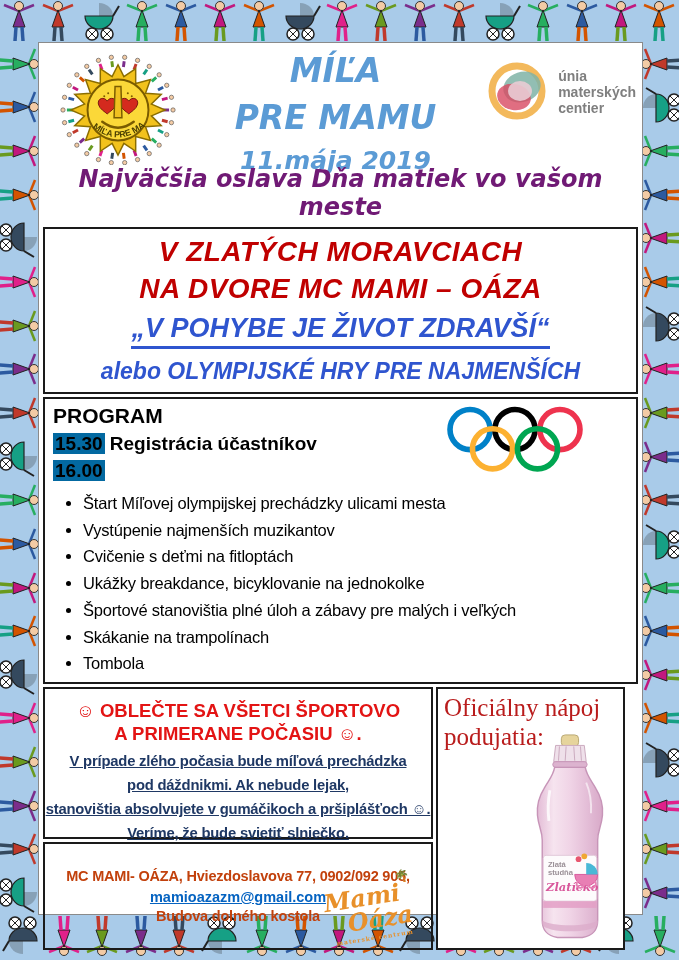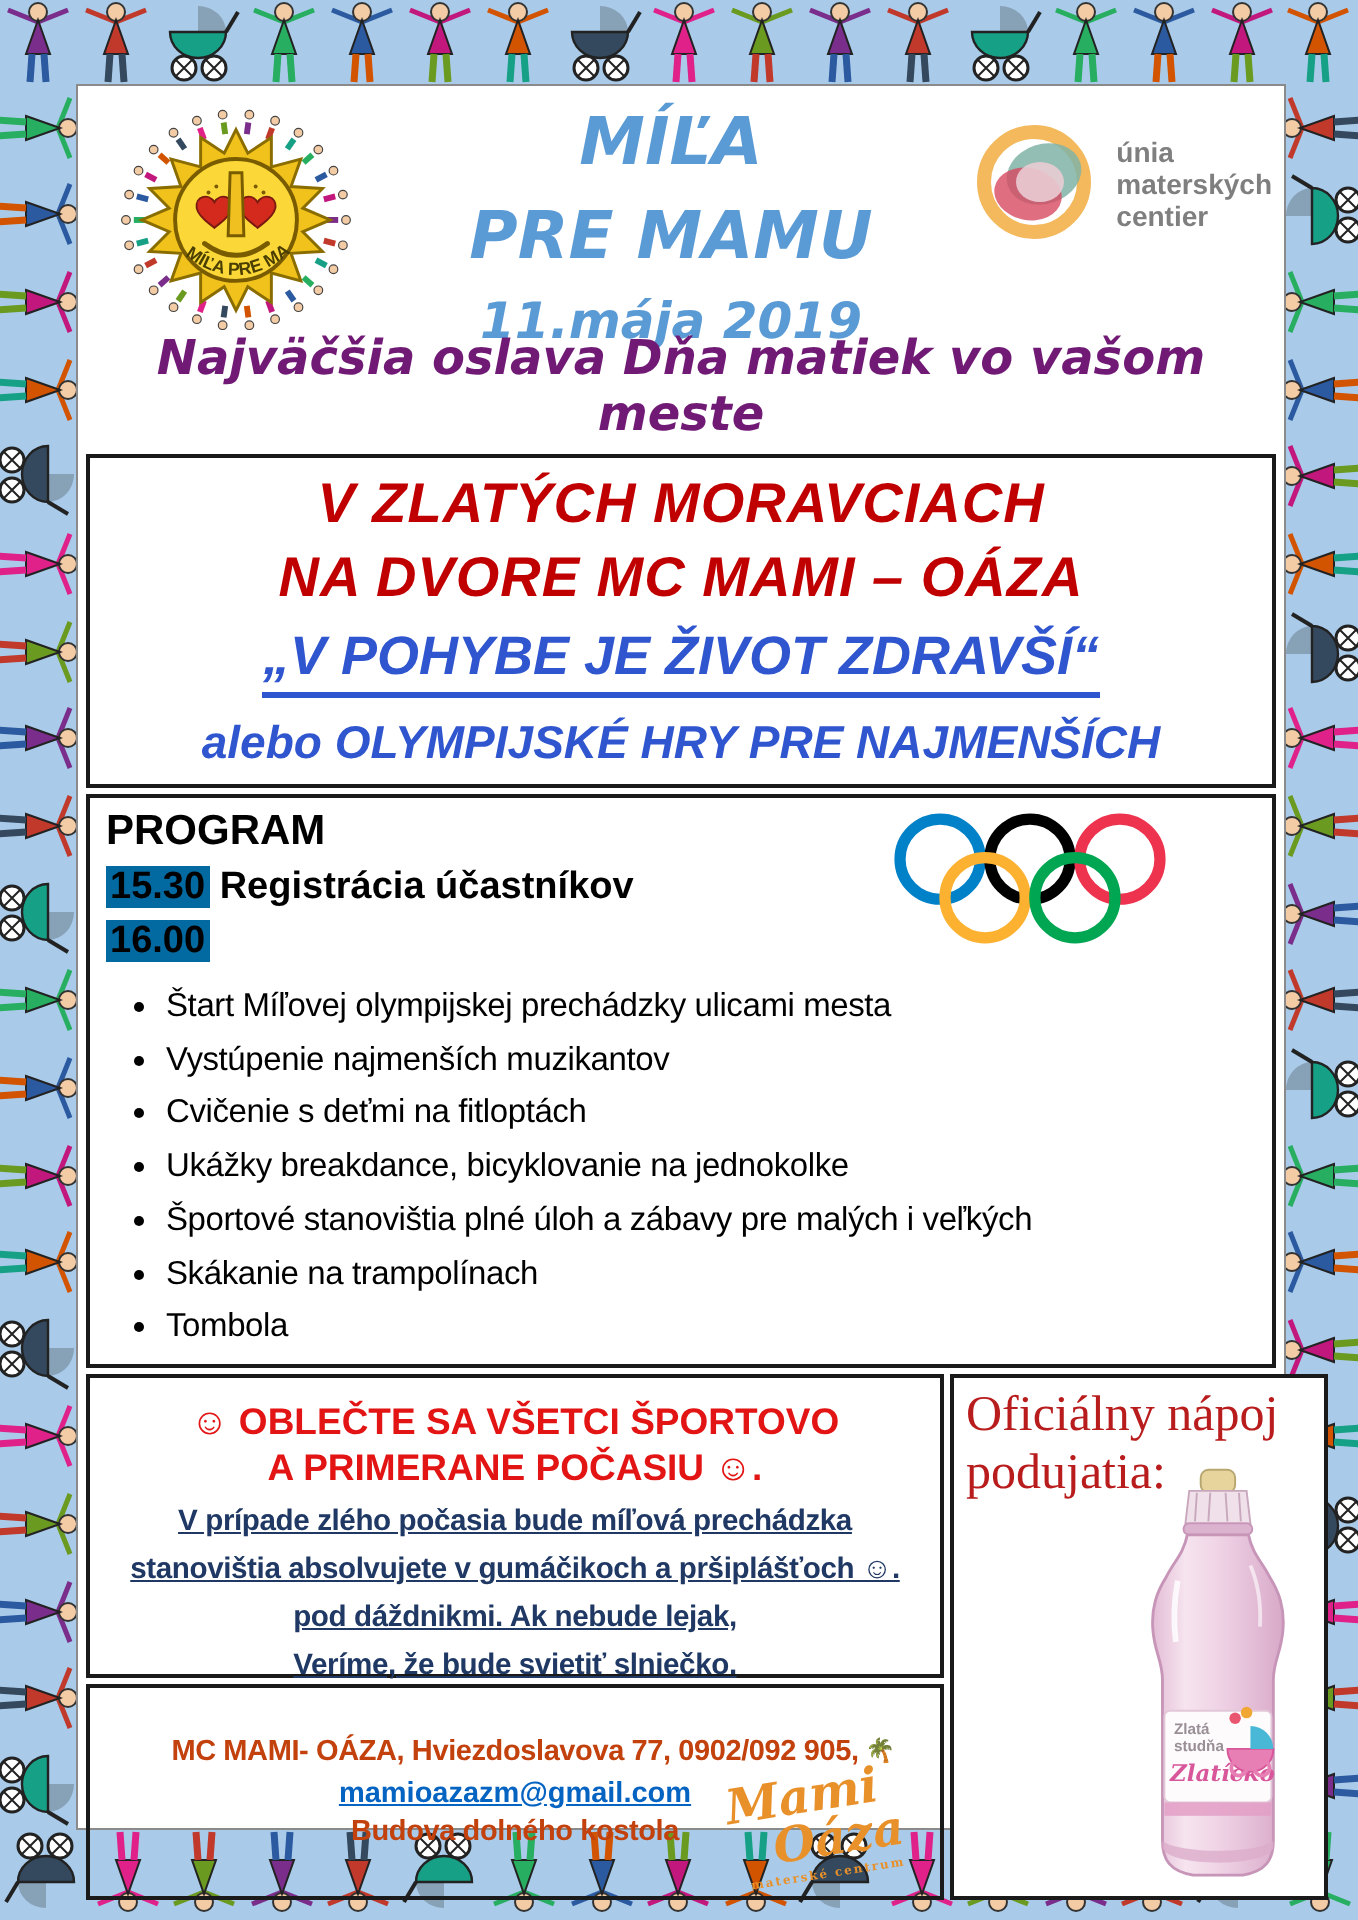--- a/index.html
+++ b/index.html
@@ -45,21 +45,21 @@
   .program-box { position:relative; flex:1; border:2px solid #1a1a1a; margin-top:3px; padding:5px 8px; }
   .program-head { font-size:21px; font-weight:bold; text-decoration-thickness:2px; }
   .sched { font-size:19px; font-weight:bold; margin-top:5px; }
   .sched .hl { background:#0369a1; padding:0 2px; }
   .rings { position:absolute; right:52px; top:6px; }
   .bullets { margin:8px 0 0 30px; }
   .bullets li { font-size:16.5px; font-weight:normal; letter-spacing:-.2px; line-height:1.62; }
 
   
   .bottom-row { flex:none; height:263px; display:flex; margin-top:3px; padding-right:12px; }
-  .left-col { width:429px; flex:none; display:flex; flex-direction:column; }
+  .left-col { width:390px; flex:none; display:flex; flex-direction:column; }
   .notice-box { flex:none; height:152px; border:2px solid #1a1a1a; text-align:center; padding-top:10px; }
   .notice-red { color:#e31414; font-weight:bold; font-size:18.5px; line-height:1.25; }
   .weather { margin-top:5px; color:#1f3864; font-weight:600; font-size:14.8px; letter-spacing:-.2px; line-height:1.62; }
   .weather div { text-decoration:underline; text-decoration-color:#1f3864; }
   .contact-box { flex:1; border:2px solid #1a1a1a; margin-top:3px; position:relative;
                  text-align:center; padding-top:22px; }
   .contact-line { font-weight:bold; font-size:14.5px; letter-spacing:-.2px; line-height:1.5; color:#c2410c; }
   .contact-email a { color:#0563c1; font-weight:bold; font-size:14.5px; }
   .oaza-logo { position:absolute; right:14px; bottom:8px; transform:rotate(-9deg);
                color:#e8902a; font-family:"DejaVu Serif", serif; font-style:italic; font-weight:bold;
@@ -822,22 +822,22 @@
     </div>
 
     <div class="bottom-row">
       <div class="left-col">
 
         <div class="notice-box">
           <div class="notice-red">☺ OBLEČTE SA VŠETCI ŠPORTOVO</div>
           <div class="notice-red">A PRIMERANE POČASIU ☺.</div>
           <div class="weather">
             <div>V prípade zlého počasia bude míľová prechádzka</div>
+            <div>pod dáždnikmi. Ak nebude lejak,</div>
             <div>stanovištia absolvujete v gumáčikoch a pršiplášťoch ☺.</div>
-            <div>pod dáždnikmi. Ak nebude lejak,</div>
             <div>Veríme, že bude svietiť slniečko.</div>
           </div>
         </div>
 
         <div class="contact-box">
           <div class="contact-line">MC MAMI- OÁZA, Hviezdoslavova 77, 0902/092 905,</div>
           <div class="contact-email"><a href="#">mamioazazm@gmail.com</a></div>
           <div class="contact-line">Budova dolného kostola</div>
           <div class="oaza-logo">
             <span class="palm">🌴</span>

